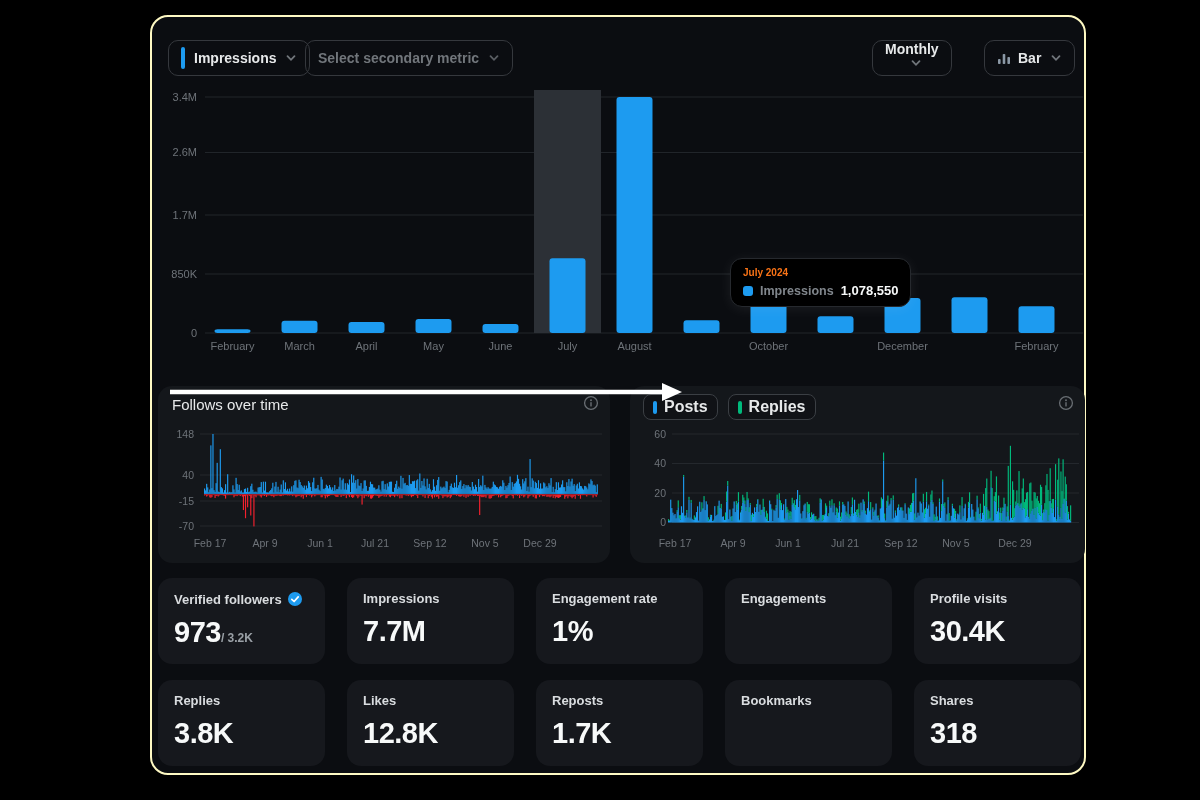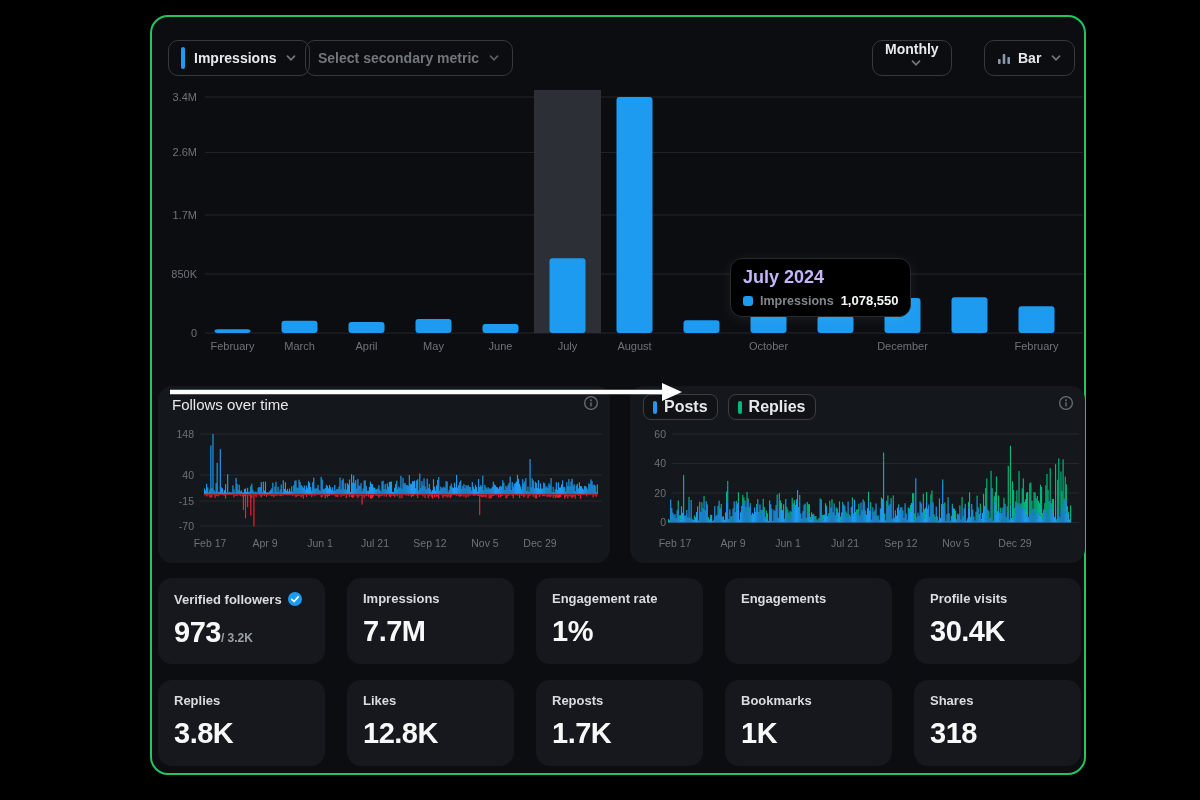--- a/index.html
+++ b/index.html
@@ -1,32 +1,32 @@
 <!DOCTYPE html>
 <html><head>
 <meta charset="utf-8">
 <style>
   html,body{margin:0;padding:0;background:#000;}
   #page{position:relative;width:1200px;height:800px;background:#000;overflow:hidden;
         font-family:"Liberation Sans",sans-serif;-webkit-font-smoothing:antialiased;}
   #panel{position:absolute;left:150px;top:15px;width:936px;height:760px;box-sizing:border-box;
-         background:#0b0d11;border:2px solid #22c55e;border-radius:18px;}
+         background:#0b0d11;border:2px solid #fef9c3;border-radius:18px;}
   .selector{position:absolute;top:23px;height:36px;box-sizing:border-box;display:flex;align-items:center;
             border:1px solid #35383d;border-radius:10px;padding:0 12px;background:transparent;
             color:#e7e9ea;font-size:14px;font-weight:700;cursor:pointer;white-space:nowrap;}
   .selector .chev{margin-left:9px;display:flex;}
   .accent-bar{width:4px;height:22px;border-radius:3px;margin-right:9px;}
   #sel-secondary{color:#71767b;font-weight:600;justify-content:center;}
   svg text.tick{fill:#6e7379;font-size:11px;font-family:"Liberation Sans",sans-serif;}
   svg text.stick{fill:#6e7379;font-size:10.5px;font-family:"Liberation Sans",sans-serif;}
   #main-chart{position:absolute;left:8px;top:71px;}
   #chart-tooltip{position:absolute;left:578px;top:241px;background:#000;border:1px solid #26292e;
                  border-radius:12px;padding:8px 12px;z-index:6;white-space:nowrap;
                  box-shadow:0 2px 14px rgba(255,255,255,0.07);}
-  #chart-tooltip .ttl{font-size:18px;font-weight:700;color:#c4b5fd;}
+  #chart-tooltip .ttl{font-size:10px;font-weight:700;color:#f97316;}
   #chart-tooltip .row{display:flex;align-items:center;gap:7px;margin-top:5px;}
   .swatch{width:10px;height:10px;border-radius:3px;flex:0 0 auto;}
   #chart-tooltip .series{color:#80868c;font-size:12.5px;font-weight:600;}
   #chart-tooltip .val{color:#f7f9f9;font-size:13px;font-weight:700;}
   .chart-card{position:absolute;top:369px;height:177px;background:#14171b;border-radius:14px;box-sizing:border-box;}
   #follows-card{left:6px;width:452px;}
   #engagement-card{left:478px;width:455px;}
   .card-title{position:absolute;left:14px;top:10px;font-size:15px;font-weight:400;color:#e7e9ea;}
   .info-btn{position:absolute;right:11px;top:9px;cursor:pointer;display:flex;}
   .legend{position:absolute;left:13px;top:8px;display:flex;gap:10px;}
@@ -1651,23 +1651,20 @@
             <span>Reposts</span>
           </div>
           <div class="stat-value-row">
             <span class="stat-value">1.7K</span>
           </div>
         </div>
         <div class="stat-card" style="left: 573px; top: 663px;">
           <div class="stat-label-row">
             <span>Bookmarks</span>
           </div>
-          <div class="stat-value-row">
-            <span class="stat-value">1K</span>
-          </div>
         </div>
         <div class="stat-card" style="left: 762px; top: 663px;">
           <div class="stat-label-row">
             <span>Shares</span>
           </div>
           <div class="stat-value-row">
             <span class="stat-value">318</span>
           </div>
         </div>
       </div>

